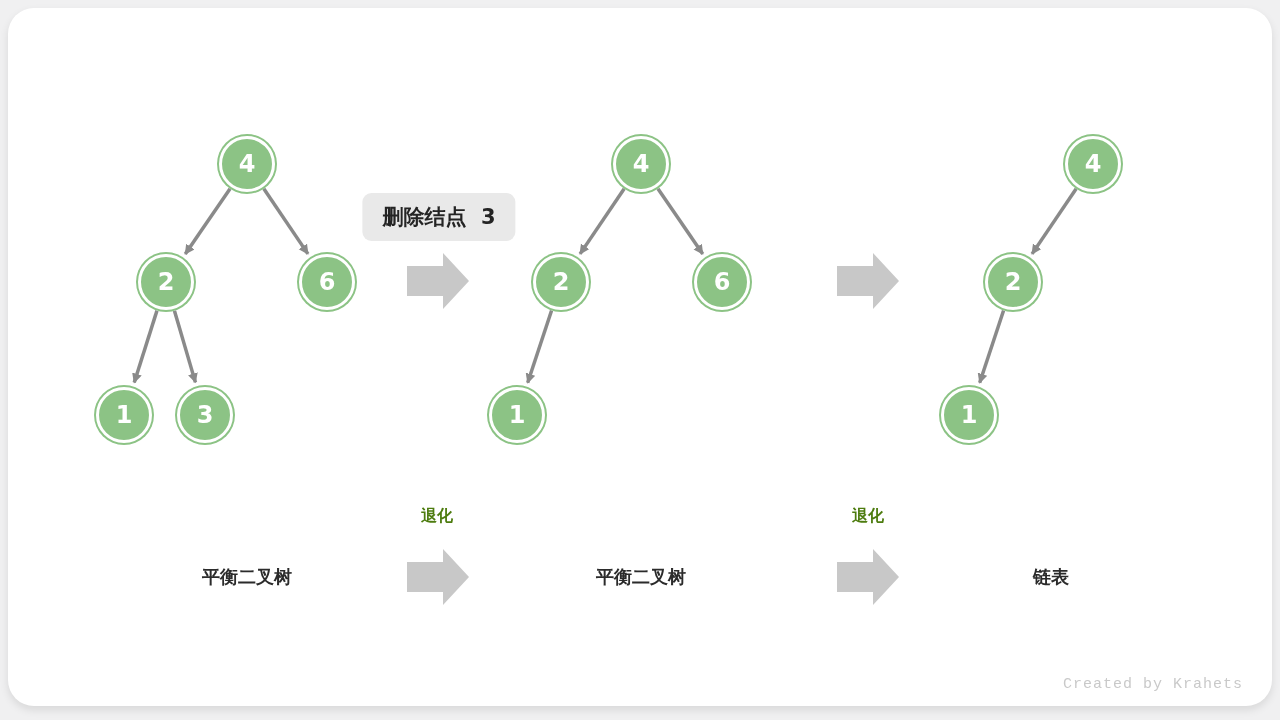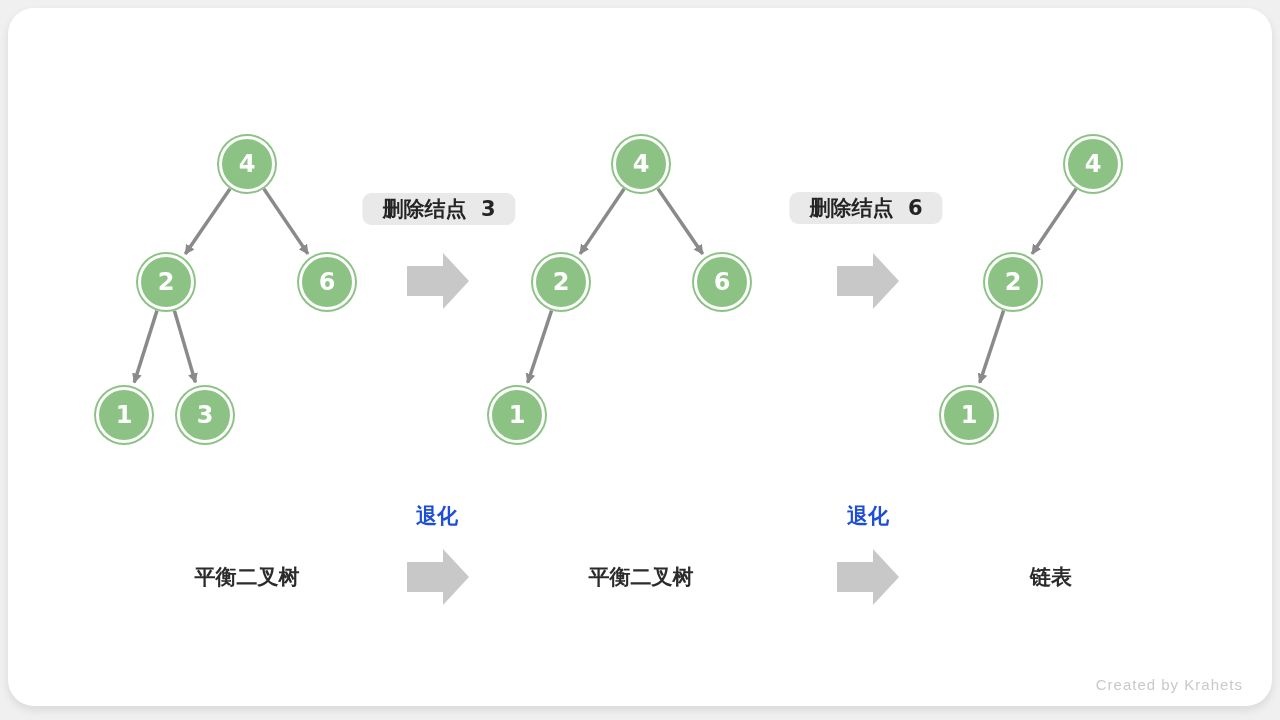--- a/index.html
+++ b/index.html
@@ -20,33 +20,33 @@
     background:var(--green); border:3px solid #ffffff;
     box-shadow:0 0 0 2px var(--green);
     display:flex; align-items:center; justify-content:center;
     color:#ffffff; font-size:24px; font-weight:bold; line-height:1;
     user-select:none;
   }
   .op-box {
     position:absolute; transform:translateX(-50%);
     background:#e9e9e9; color:#242424;
     font-size:21px; font-weight:bold; white-space:pre;
-    padding:2px 20px; border-radius:9px;
+    padding:10px 20px; border-radius:9px;
   }
   .footer-label {
     position:absolute; transform:translate(-50%,-50%);
-    font-size:21px; font-weight:bold; color:#2b2b2b; white-space:pre;
+    font-size:18px; font-weight:bold; color:#2b2b2b; white-space:pre;
   }
   .degrade-label {
     position:absolute; transform:translate(-50%,-50%);
-    font-size:21px; font-weight:bold; color:#1d4ed8; white-space:pre;
+    font-size:16px; font-weight:bold; color:#4d7c0f; white-space:pre;
   }
   .watermark {
     position:absolute; right:37px; top:676px;
-    font-family:Liberation Sans, sans-serif;
+    font-family:Liberation Mono, monospace;
     font-size:15px; color:#c9c9c9; letter-spacing:1px;
   }
 </style>
 </head>
 <body>
 
 <div class="stage">
   <div class="card"></div>
 
   <svg class="layer" id="edge-layer" width="1280" height="720">
@@ -79,21 +79,20 @@
       <div class="node" style="left: 613px; top: 136px;">4</div>
       <div class="node" style="left: 533px; top: 254px;">2</div>
       <div class="node" style="left: 694px; top: 254px;">6</div>
       <div class="node" style="left: 489px; top: 387px;">1</div>
       <div class="node" style="left: 1065px; top: 136px;">4</div>
       <div class="node" style="left: 985px; top: 254px;">2</div>
       <div class="node" style="left: 941px; top: 387px;">1</div>
     </div>
 
   <div class="op-box" style="left:439px; top:193px">删除结点  3</div>
-  <div class="op-box" style="left:866px; top:192px">删除结点  6</div>
 
   <div class="degrade-label" style="left:437px; top:516px">退化</div>
   <div class="degrade-label" style="left:868px; top:516px">退化</div>
 
   <div class="footer-label" style="left:247px; top:577px">平衡二叉树</div>
   <div class="footer-label" style="left:641px; top:577px">平衡二叉树</div>
   <div class="footer-label" style="left:1051px; top:577px">链表</div>
 
   <div class="watermark">Created by Krahets</div>
 </div>

